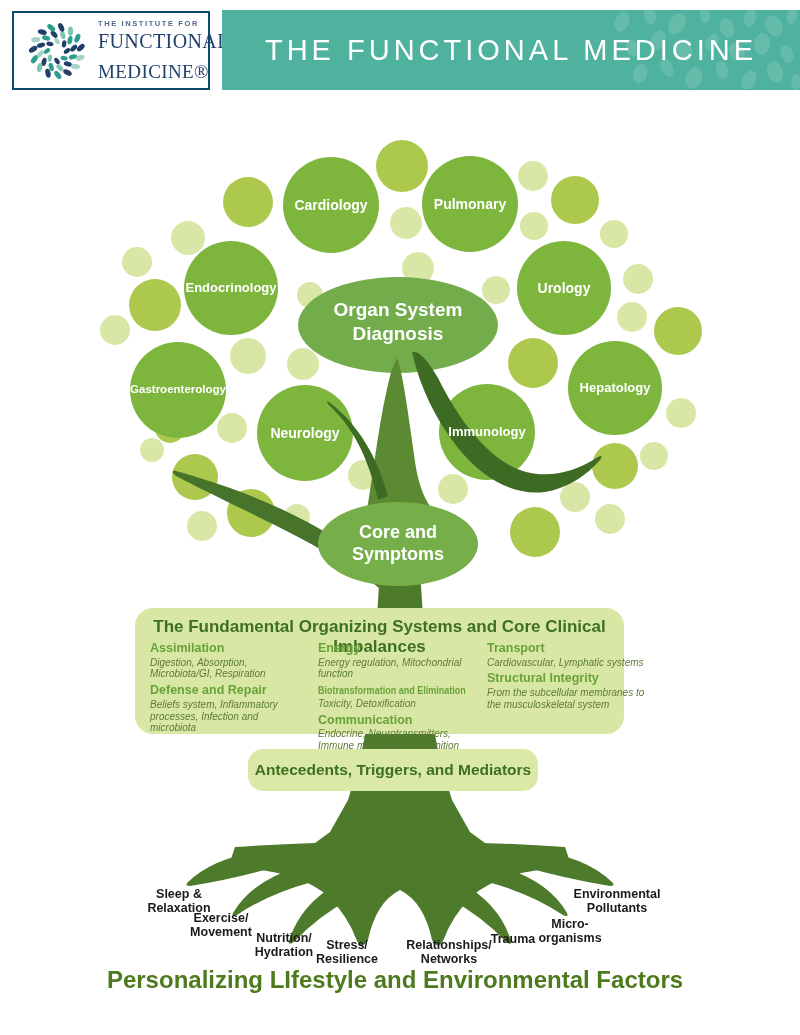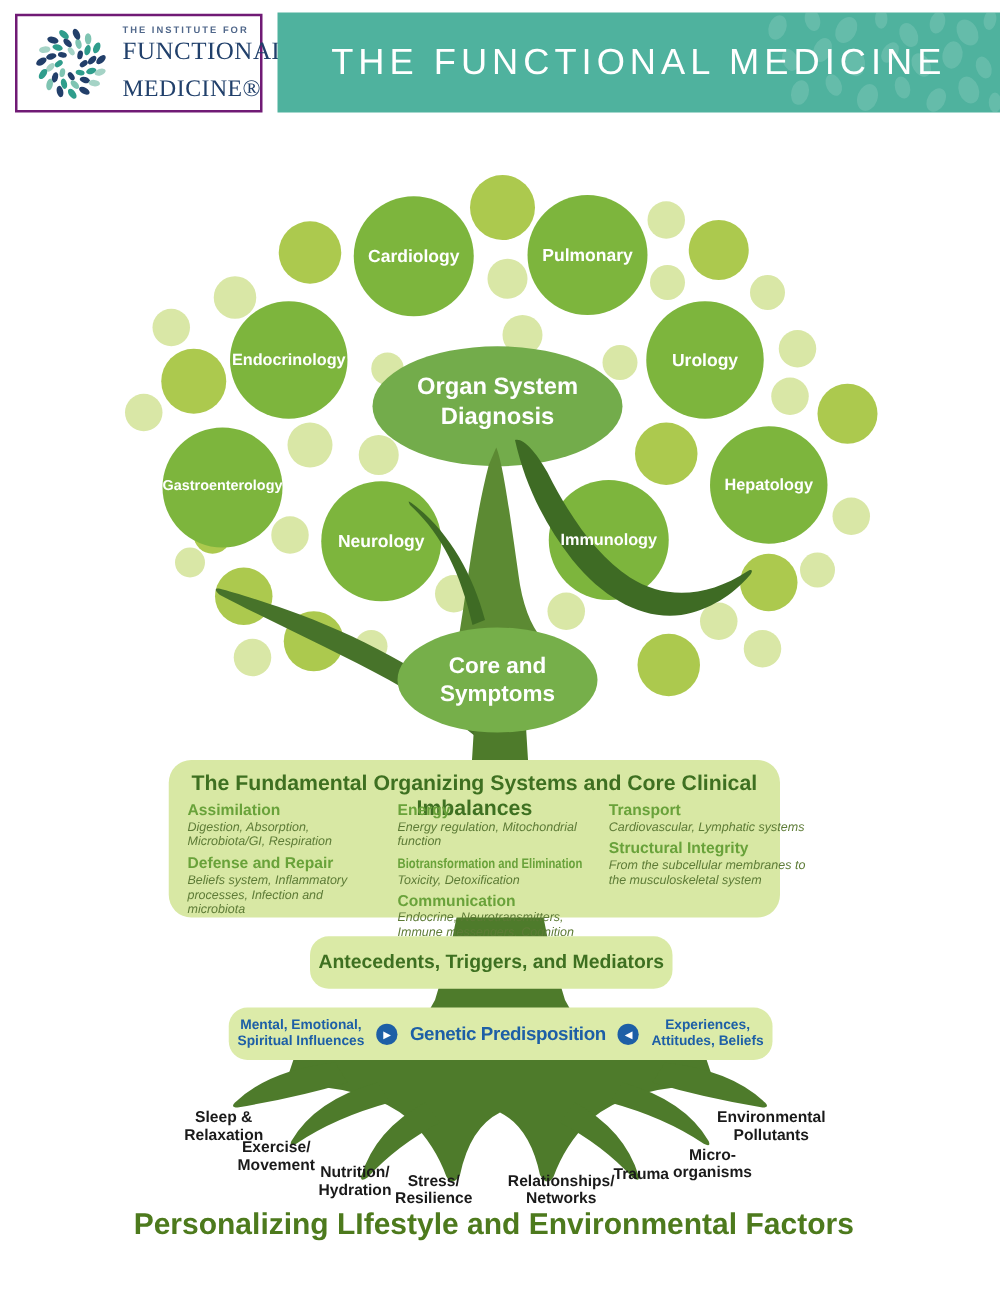--- a/index.html
+++ b/index.html
@@ -1,20 +1,20 @@
 <!DOCTYPE html>
 <html><head>
 <meta charset="utf-8">
 <style>
   html,body{margin:0;padding:0;background:#fff;}
   #poster{position:relative;width:800px;height:1035px;background:#fff;overflow:hidden;
           font-family:"Liberation Sans",sans-serif;}
   
   #logo-box{position:absolute;left:12px;top:11px;width:198px;height:79px;background:#fff;
-            border:2px solid #701a75;box-sizing:border-box;display:flex;align-items:center;}
+            border:2px solid #0c4a6e;box-sizing:border-box;display:flex;align-items:center;}
   #logo-swirl{margin-left:8px;flex:0 0 auto;}
   #logo-text{margin-left:6px;line-height:1;}
   .logo-line1{font-size:7.5px;font-weight:bold;letter-spacing:1.6px;color:#51688B;margin-bottom:3px;}
   .logo-line2{font-family:"Liberation Serif",serif;font-size:20px;color:#21406B;letter-spacing:.4px;}
   .logo-line3{font-family:"Liberation Serif",serif;font-size:19px;color:#21406B;letter-spacing:.4px;margin-top:11px;}
   #banner{position:absolute;left:222px;top:10px;width:578px;height:80px;background:#4FB29E;overflow:hidden;}
   #banner-title{position:absolute;left:0;right:0;top:0;height:80px;line-height:80px;text-align:center;
                 color:#fff;font-size:29px;letter-spacing:4px;font-weight:400;z-index:2;}
   #banner-deco{position:absolute;right:0;top:0;z-index:1;}
   
@@ -242,29 +242,20 @@
     <div class="fund-col" style="left:352px;width:160px;">
       <div class="fund-h">Transport</div>
       <div class="fund-d">Cardiovascular, Lymphatic systems</div>
       <div class="fund-h">Structural Integrity</div>
       <div class="fund-d">From the subcellular membranes to the musculoskeletal system</div>
     </div>
   </div>
 
   <div id="ant-bar">Antecedents, Triggers, and Mediators</div>
 
-  <div id="gen-bar">
-    <div class="gen-side">Mental, Emotional,
-Spiritual Influences</div>
-    <div class="gen-dot">▶</div>
-    <div class="gen-center">Genetic Predisposition</div>
-    <div class="gen-dot">◀</div>
-    <div class="gen-side">Experiences,
-Attitudes, Beliefs</div>
-  </div>
 
   <div class="root-lbl" style="left:179px;top:901px;">Sleep &amp;
 Relaxation</div>
   <div class="root-lbl" style="left:221px;top:925px;">Exercise/
 Movement</div>
   <div class="root-lbl" style="left:284px;top:945px;">Nutrition/
 Hydration</div>
   <div class="root-lbl" style="left:347px;top:952px;">Stress/
 Resilience</div>
   <div class="root-lbl" style="left:449px;top:952px;">Relationships/

